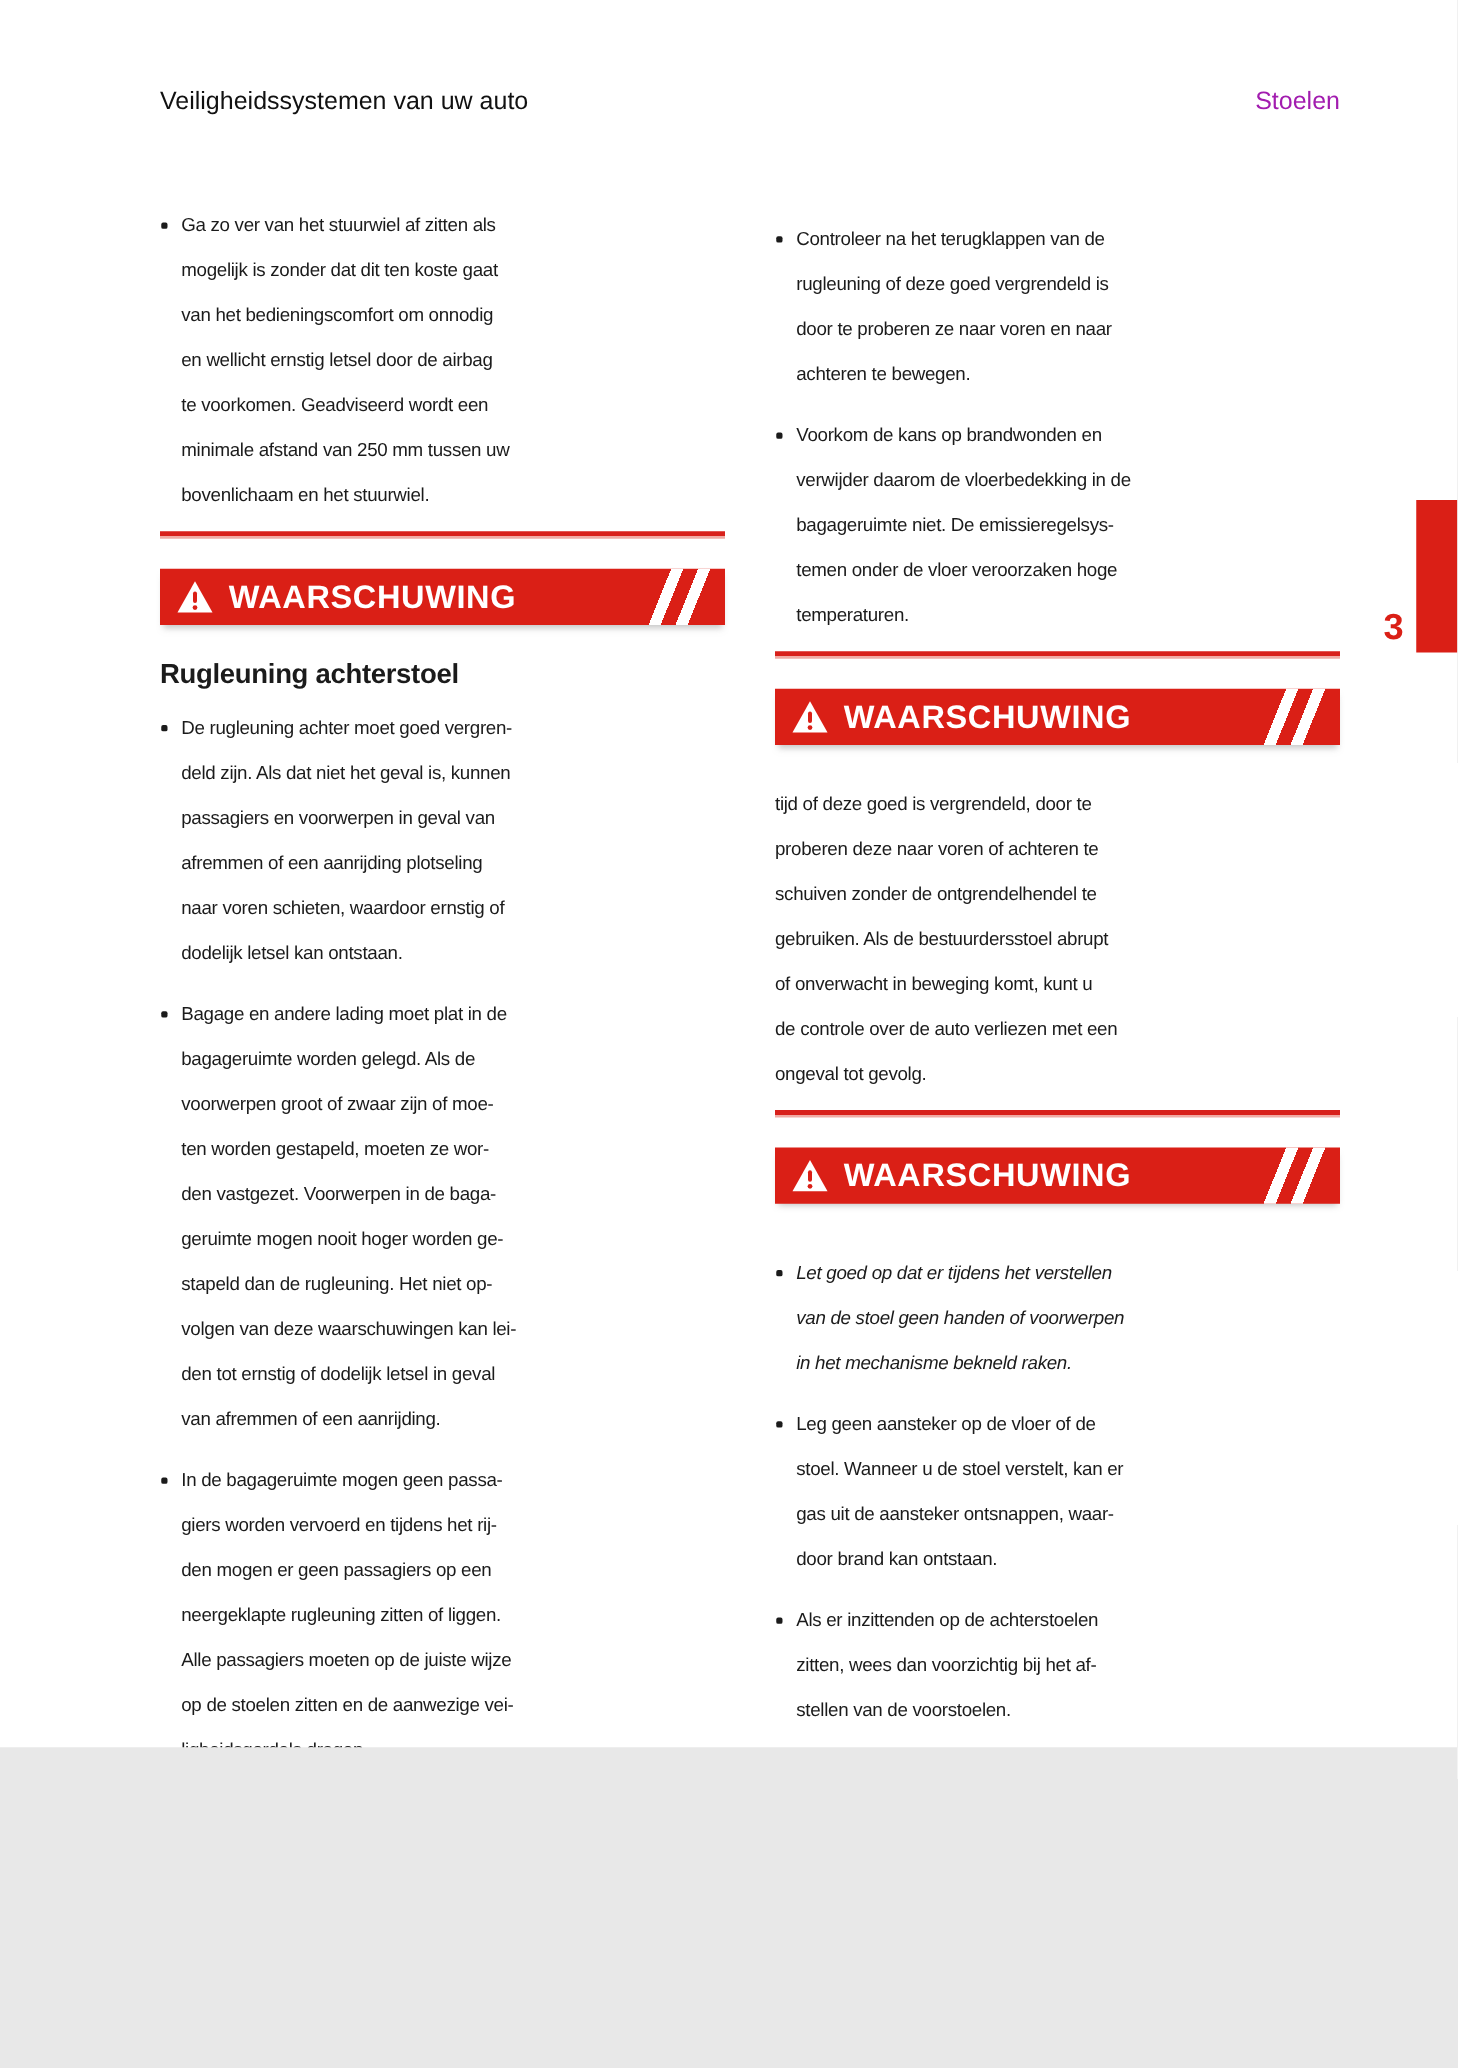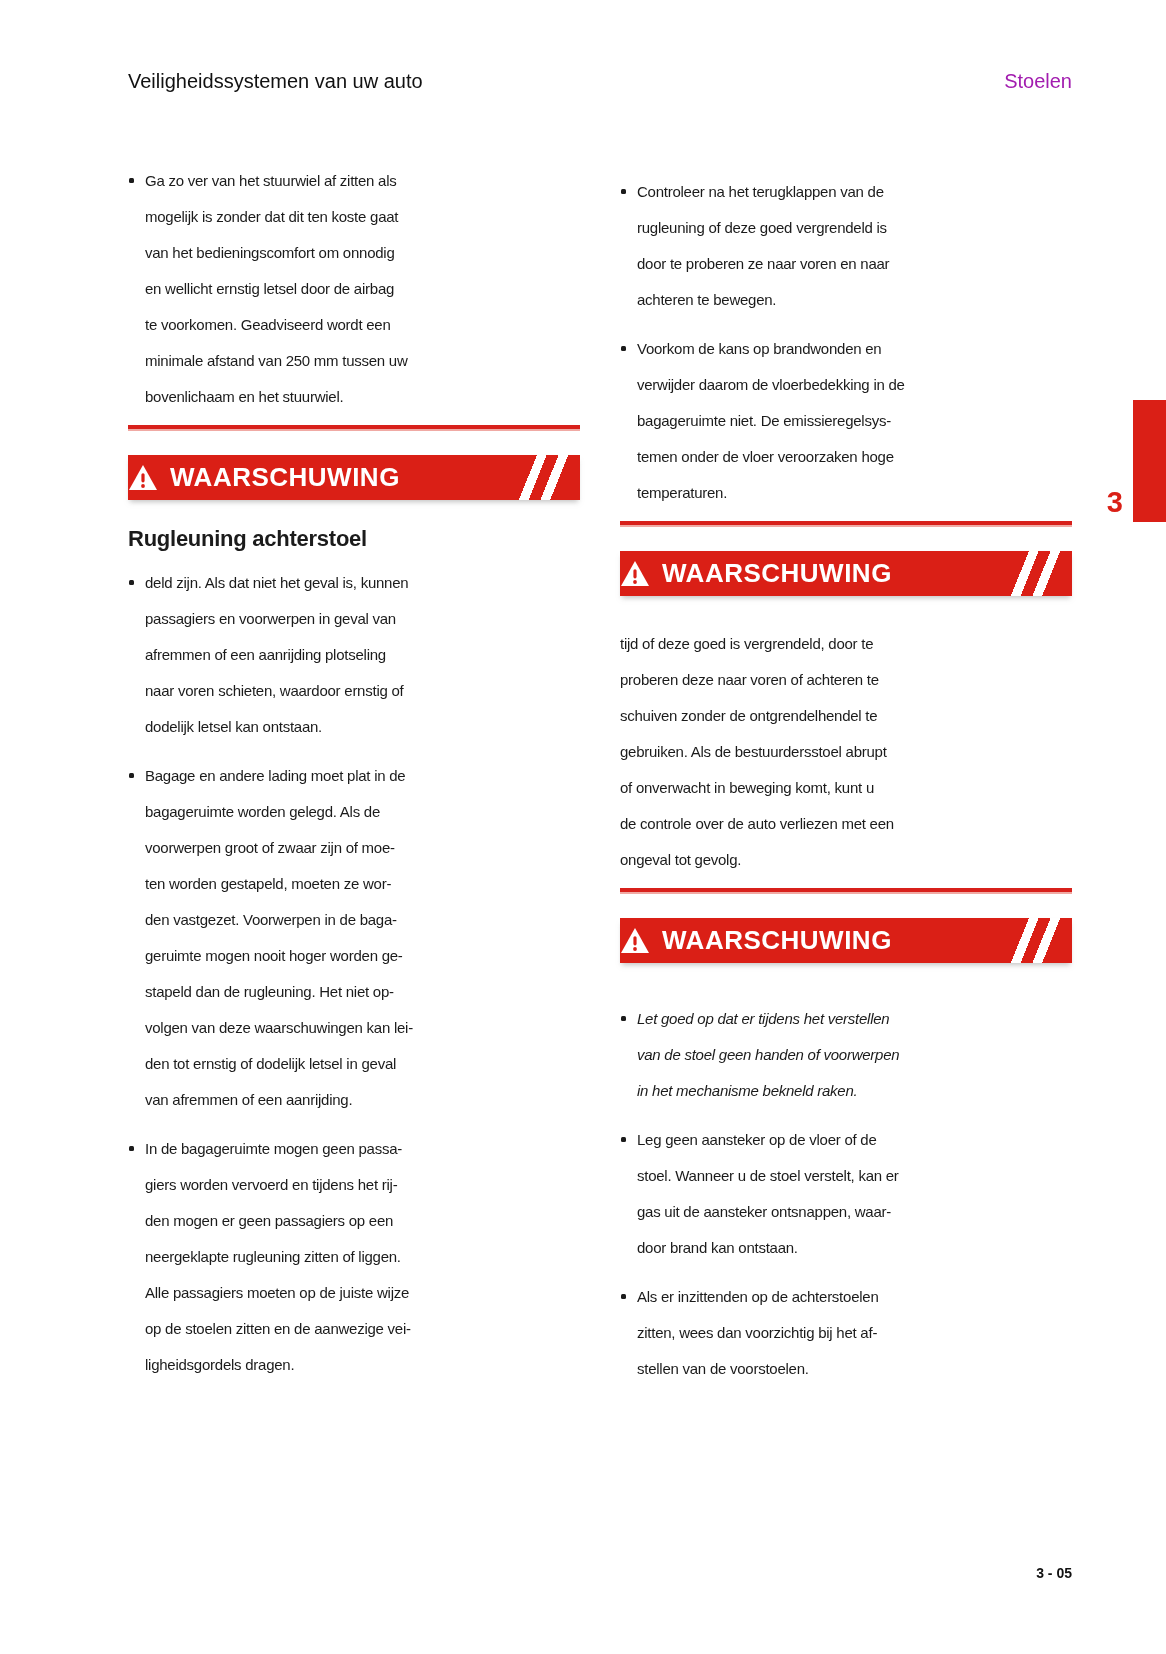--- a/index.html
+++ b/index.html
@@ -1,18 +1,18 @@
 <!DOCTYPE html>
 <html><head>
 <meta charset="utf-8">
 <style>
   html,body{margin:0;padding:0;background:#e8e8e8;}
   .page{
     position:relative;
-    width:1166px;height:1654px;
+    width:1166px;height:1398px;
     background:#ffffff;
     font-family:"Liberation Sans","DejaVu Sans",sans-serif;
     color:#1b1b1b;
     overflow:hidden;
     margin:0 auto;
   }
   
   .hdr-left{position:absolute;left:128px;top:70px;font-size:20px;color:#111;white-space:nowrap;}
   .hdr-right{position:absolute;right:94px;top:70px;font-size:20px;color:#a21caf;white-space:nowrap;}
   
@@ -27,21 +27,21 @@
   .bullet-dot{position:absolute;left:1px;top:15px;width:5px;height:5px;background:#1b1b1b;border-radius:1.5px;}
   .t-line{line-height:36px;white-space:nowrap;}
   .blk-heading{margin-top:34px;font-size:22px;font-weight:700;line-height:26px;letter-spacing:-0.25px;}
   
   .blk-rule{margin-top:10px;height:6px;
     background:linear-gradient(to bottom,#d8201b 0 62%,#f0aaa4 62% 100%);}
   
   .blk-banner{
     margin-top:24px;position:relative;height:45px;
     background:#da1f16;display:flex;align-items:center;
-    box-sizing:border-box;
+    padding-left:13px;box-sizing:border-box;
     box-shadow:0 4px 5px -2px rgba(140,140,140,.5);
   }
   .blk-banner + .blk-heading{margin-top:26px;}
   .blk-banner + .blk-par{margin-top:30px;}
   .blk-banner + .blk-bullet{margin-top:38px;font-style:italic;}
   .w-icon{width:30px;height:27px;display:block;flex:0 0 auto;}
   .w-label{color:#fff;font-weight:700;font-size:26px;letter-spacing:0.5px;margin-left:12px;white-space:nowrap;}
   .w-stripes{position:absolute;right:0;top:0;width:84px;height:100%;
     background:linear-gradient(112deg,rgba(0,0,0,0) 0 38px,#fff 38px 47px,rgba(0,0,0,0) 47px 58px,#fff 58px 67px,rgba(0,0,0,0) 67px 100%);}
   
@@ -74,20 +74,21 @@
           <path d="M15 1 L29 26 H1 Z" fill="#ffffff"></path>
           <rect x="13.4" y="9.2" width="3.2" height="9.2" rx="1.6" fill="#da1f16"></rect>
           <circle cx="15" cy="22" r="1.9" fill="#da1f16"></circle>
         </svg>
         <div class="w-label">WAARSCHUWING</div>
         <div class="w-stripes"></div>
       </div>
       <div class="blk-heading">Rugleuning achterstoel</div>
       <div class="blk-bullet">
         <div class="bullet-dot"></div>
+        <div class="t-line">De rugleuning achter moet goed vergren-</div>
         <div class="t-line">deld zijn. Als dat niet het geval is, kunnen</div>
         <div class="t-line">passagiers en voorwerpen in geval van</div>
         <div class="t-line">afremmen of een aanrijding plotseling</div>
         <div class="t-line">naar voren schieten, waardoor ernstig of</div>
         <div class="t-line">dodelijk letsel kan ontstaan.</div>
       </div>
       <div class="blk-bullet">
         <div class="bullet-dot"></div>
         <div class="t-line">Bagage en andere lading moet plat in de</div>
         <div class="t-line">bagageruimte worden gelegd. Als de</div>

